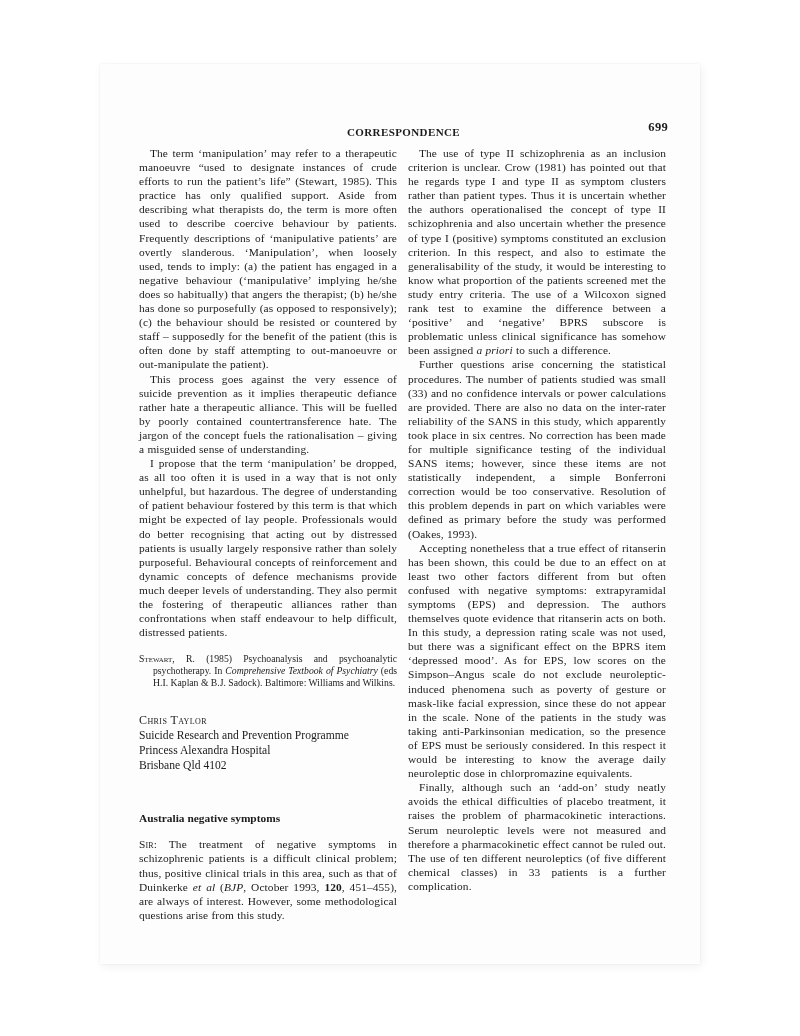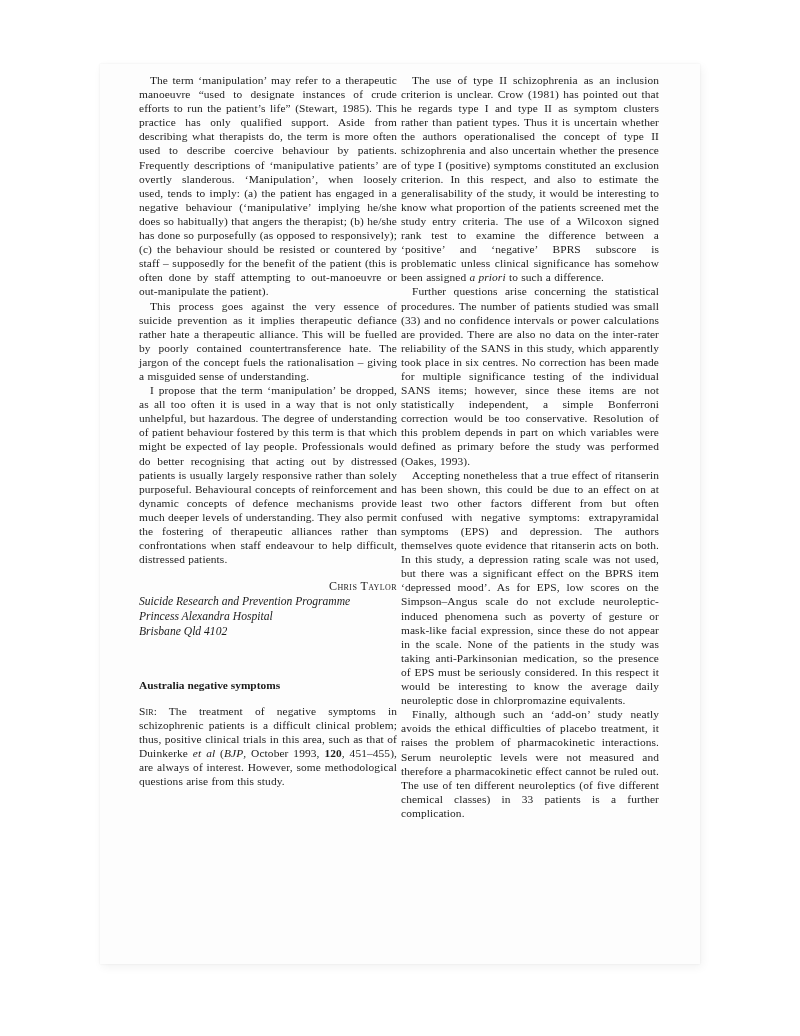--- a/index.html
+++ b/index.html
@@ -45,21 +45,21 @@
   .rh-page {
     position: absolute;
     right: 0;
     top: -2px;
     font-size: 12.5px;
     font-weight: bold;
     letter-spacing: 0.3px;
   }
   .columns {
     display: flex;
-    gap: 4px;
+    gap: 11px;
     margin-top: 9px;
   }
   .col {
     width: 258px;
     flex: 0 0 258px;
   }
   p.body {
     margin: 0;
     font-size: 11.4px;
     line-height: 14.1px;
@@ -71,56 +71,59 @@
   .sc { font-variant: small-caps; }
   .reference {
     margin: 14px 0 0 0;
     font-size: 9.7px;
     line-height: 11.9px;
     text-align: justify;
     padding-left: 14px;
     text-indent: -14px;
   }
   .signature {
-    margin: 13px 0 0 0;
-    text-align: right;
+    margin: 24px 0 0 0;
     font-variant: small-caps;
     font-size: 12px;
     letter-spacing: 0.4px;
   }
   .address {
     margin: 1px 0 0 0;
-    font-style: italic;
     font-size: 11.6px;
     line-height: 14.8px;
     font-weight: normal;
   }
   .letter-heading {
     margin: 39px 0 0 0;
     font-size: 11.4px;
     font-weight: bold;
   }
   p.sir { margin-top: 13px; }
   p.body + p.body { margin-top: 0; }
 </style>
 </head>
 <body>
 
 <div class="scan-bg">
   <div class="sheet">
     <div class="sheet-inner">
 
+      <header class="running-head">
+        <span class="rh-title">CORRESPONDENCE</span>
+        <span class="rh-page">699</span>
+      </header>
 
       <main class="columns">
 
         <section class="col">
           <p class="body ind">The term ‘manipulation’ may refer to a therapeutic manoeuvre “used to designate instances of crude efforts to run the patient’s life” (Stewart, 1985). This practice has only qualified support. Aside from describing what therapists do, the term is more often used to describe coercive behaviour by patients. Frequently descriptions of ‘manipulative patients’ are overtly slanderous. ‘Manipulation’, when loosely used, tends to imply: (a) the patient has engaged in a negative behaviour (‘manipulative’ implying he/she does so habitually) that angers the therapist; (b) he/she has done so purposefully (as opposed to responsively); (c) the behaviour should be resisted or countered by staff – supposedly for the benefit of the patient (this is often done by staff attempting to out-manoeuvre or out-manipulate the patient).</p>
           <p class="body ind">This process goes against the very essence of suicide prevention as it implies therapeutic defiance rather hate a therapeutic alliance. This will be fuelled by poorly contained countertransference hate. The jargon of the concept fuels the rationalisation – giving a misguided sense of understanding.</p>
           <p class="body ind">I propose that the term ‘manipulation’ be dropped, as all too often it is used in a way that is not only unhelpful, but hazardous. The degree of understanding of patient behaviour fostered by this term is that which might be expected of lay people. Professionals would do better recognising that acting out by distressed patients is usually largely responsive rather than solely purposeful. Behavioural concepts of reinforcement and dynamic concepts of defence mechanisms provide much deeper levels of understanding. They also permit the fostering of therapeutic alliances rather than confrontations when staff endeavour to help difficult, distressed patients.</p>
 
+          <p class="reference"><span class="sc">Stewart</span>, R. (1985) Psychoanalysis and psychoanalytic psychotherapy. In <i>Comprehensive Textbook of Psychiatry</i> (eds H.I. Kaplan &amp; B.J. Sadock). Baltimore: Williams and Wilkins.</p>
 
           <p class="signature">Chris Taylor</p>
 
           <div class="address">
             <div>Suicide Research and Prevention Programme</div>
             <div>Princess Alexandra Hospital</div>
             <div>Brisbane Qld 4102</div>
           </div>
 
           <h2 class="letter-heading">Australia negative symptoms</h2>

